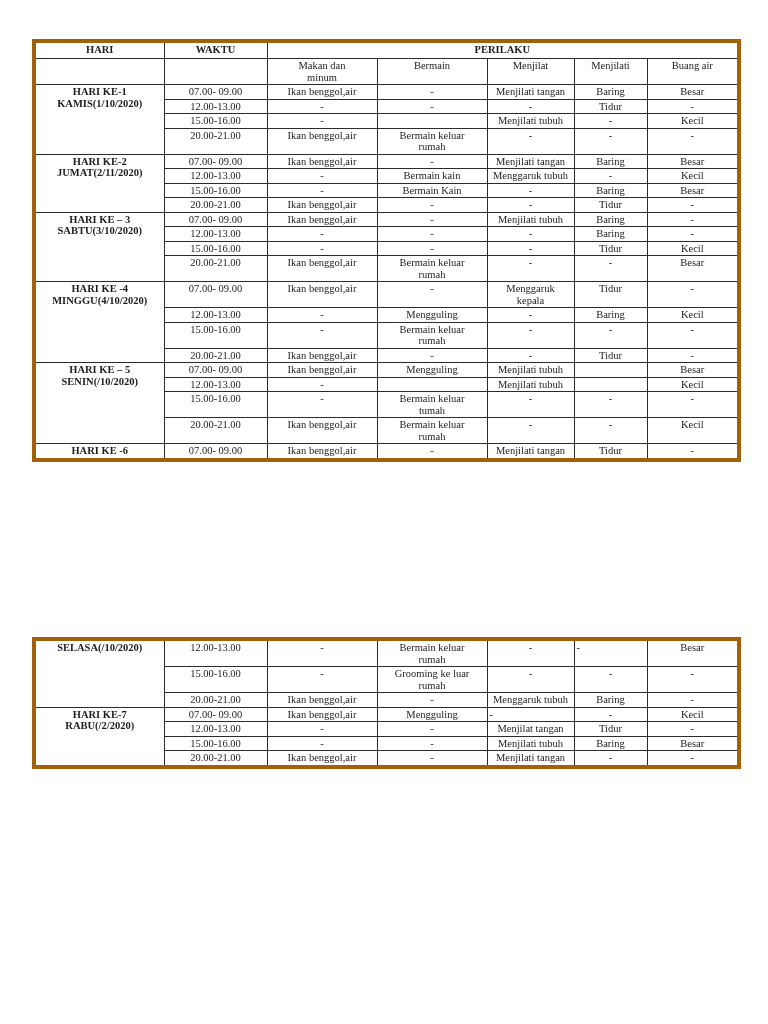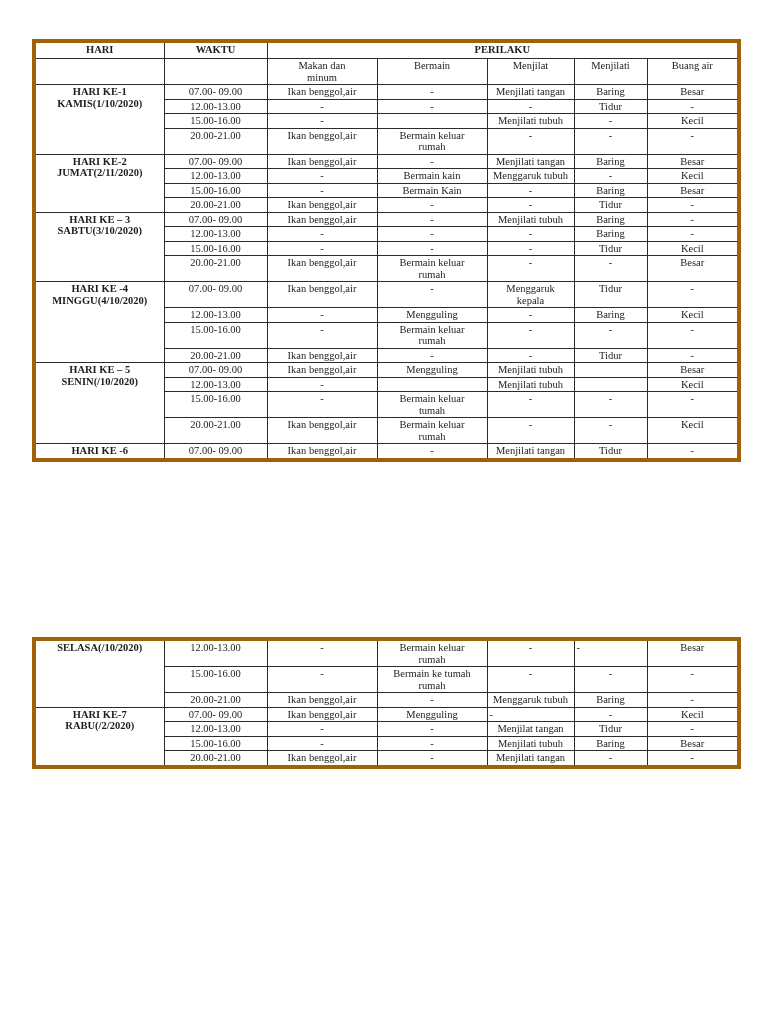--- a/index.html
+++ b/index.html
@@ -280,21 +280,21 @@
           <td>-</td>
           <td>Bermain keluar
 rumah</td>
           <td>-</td>
           <td style="text-align: left;">-</td>
           <td>Besar</td>
         </tr>
         <tr>
           <td>15.00-16.00</td>
           <td>-</td>
-          <td>Bermain ke tumah
+          <td>Grooming ke luar
 rumah</td>
           <td>-</td>
           <td>-</td>
           <td>-</td>
         </tr>
         <tr>
           <td>20.00-21.00</td>
           <td>Ikan benggol,air</td>
           <td>-</td>
           <td>Menggaruk tubuh</td>

